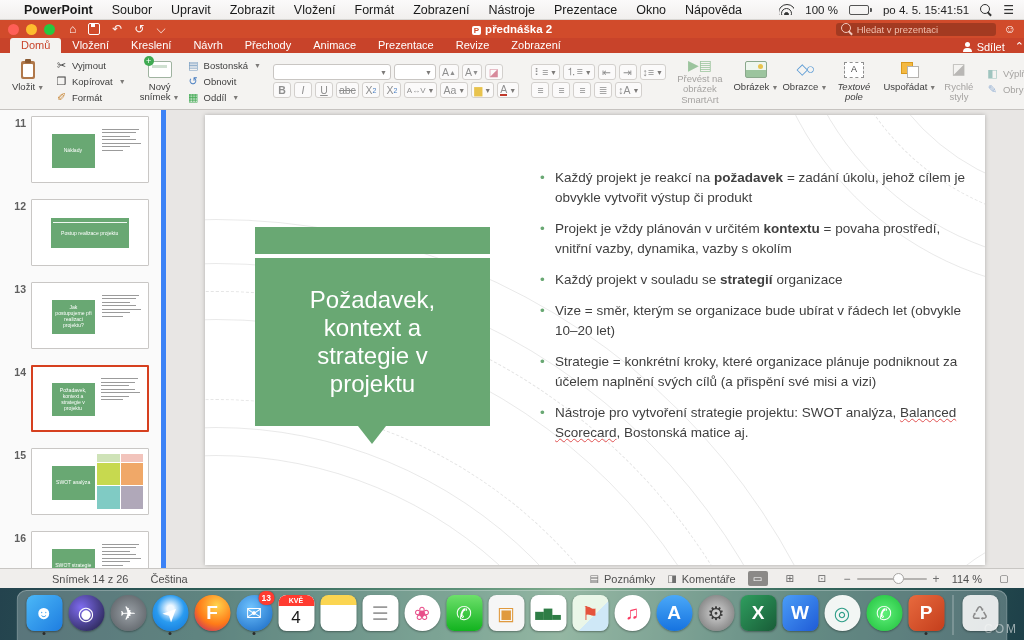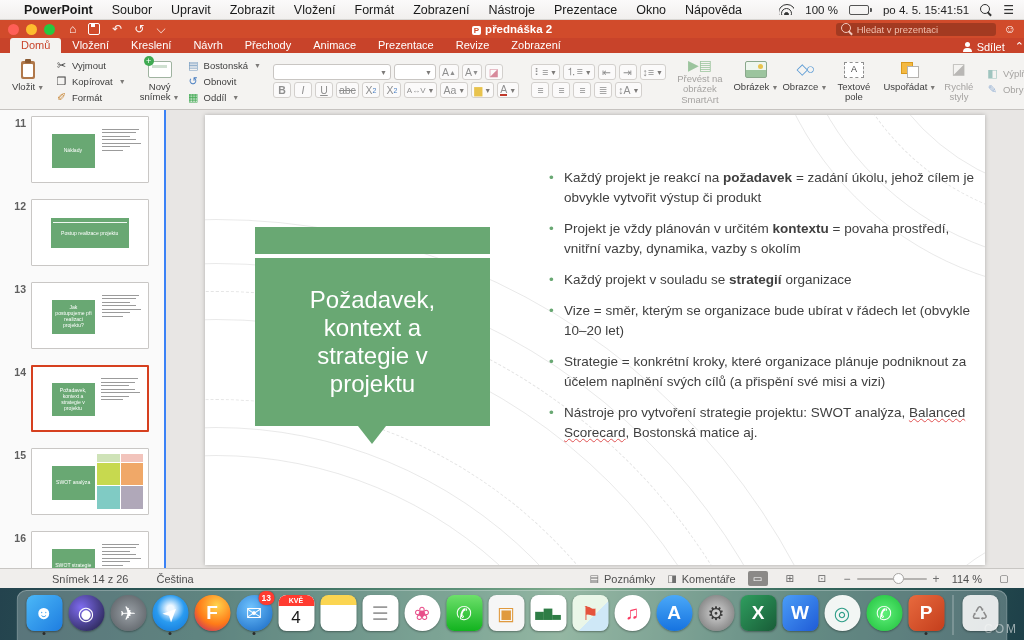--- a/index.html
+++ b/index.html
@@ -82,21 +82,21 @@
   .combo .caret{margin:0;}
   .fontrow{display:flex;align-items:center;gap:3px;}
   .tg{border:1px solid #d3d0cd;background:#fbfafa;color:#8f8f8f;height:16px;min-width:18px;font-size:10.5px;display:flex;align-items:center;justify-content:center;border-radius:3px;padding:0 2px;box-sizing:border-box;cursor:default;}
   .tg sup,.tg sub{font-size:7px;}
   .tg .hl{color:#e8c34d;}
   .tg .fc{border-bottom:2px solid #c0392b;line-height:10px;}
   .grp-label2{white-space:normal;width:72px;}
 
   
   .main{position:absolute;top:110px;left:0;width:100%;height:458px;display:flex;}
-  .thumbs{width:166px;background:#fafafa;border-right:2px solid #3b82f6;box-sizing:border-box;padding:6px 0 0 0;overflow:hidden;}
+  .thumbs{width:166px;background:#fafafa;border-right:5px solid #3b82f6;box-sizing:border-box;padding:6px 0 0 0;overflow:hidden;}
   .thumb-row{display:flex;gap:5px;margin:0 0 16px 8px;}
   .tnum{width:18px;text-align:right;font-size:10.5px;color:#5f5f5f;font-weight:bold;padding-top:1px;}
   .thumb{width:118px;height:67px;background:#fff;border:1px solid #c9c7c5;border-radius:1px;position:relative;overflow:hidden;box-sizing:border-box;cursor:default;flex:none;}
   .thumb.selected{border:2px solid #d6401f;}
   .tgreen{position:absolute;background:#69a873;color:#fff;display:flex;align-items:center;justify-content:center;text-align:center;}
   .tgreen span{font-size:6px;line-height:1.15;display:block;transform:scale(.85);}
   .tgreen.pos-left{left:17%;top:26%;width:37%;height:52%;}
   .tgreen.pos-center{left:16%;top:28%;width:68%;height:46%;}
   .tgreen.pos-center::before{content:"";position:absolute;top:4px;left:2px;right:2px;height:1px;background:#fff;opacity:.9;}
   .tlines{position:absolute;left:60%;top:18%;width:34%;display:flex;flex-direction:column;gap:2.5px;}
@@ -109,30 +109,30 @@
 
   
   .canvas{flex:1;position:relative;}
   .slide{position:absolute;left:39px;top:5px;width:780px;height:450px;background:#fff;box-shadow:0 0 4px rgba(0,0,0,.25);overflow:hidden;}
   .arc{position:absolute;border-radius:50%;border:1px solid rgba(120,120,120,.16);}
   .arc.d{border-style:dashed;border-color:rgba(120,120,120,.20);}
   .green-bar{position:absolute;left:50px;top:112px;width:235px;height:27px;background:#69a873;}
   .green-main{position:absolute;left:50px;top:143px;width:235px;height:168px;background:#69a873;display:flex;align-items:center;justify-content:center;}
   .green-tail{position:absolute;left:153px;top:311px;width:0;height:0;border-left:14px solid transparent;border-right:14px solid transparent;border-top:18px solid #69a873;}
   .slide-title{color:#fff;font-size:24px;line-height:28px;text-align:center;width:190px;font-weight:normal;}
-  .bullets{position:absolute;left:342px;top:53px;width:428px;}
+  .bullets{position:absolute;left:333px;top:53px;width:428px;}
   .bullets li{list-style:none;position:relative;padding-left:17px;font-size:13.5px;line-height:20px;color:#3f3f3f;margin-bottom:11px;}
   .bullets li::before{content:"•";position:absolute;left:2px;color:#69a873;}
   .bullets ul{margin:0;padding:0;}
   .bullets b{font-weight:bold;}
   .spell{text-decoration:underline;text-decoration-style:wavy;text-decoration-color:#e05252;text-decoration-thickness:1px;}
 
   
   .statusbar{position:absolute;top:568px;left:0;width:100%;height:20px;background:#f0eeec;border-top:1px solid #c8c6c3;display:flex;align-items:center;font-size:11px;color:#4f4f4f;box-sizing:border-box;padding:0 10px;z-index:46;}
-  .sb-left{display:flex;gap:28px;padding-left:42px;}
+  .sb-left{display:flex;gap:22px;padding-left:42px;}
   .sb-right{margin-left:auto;display:flex;align-items:center;gap:12px;}
   .sb-item{display:flex;align-items:center;gap:5px;cursor:default;white-space:nowrap;}
   .sb-ic{font-size:10px;color:#6f6f6f;}
   .viewbtn{width:20px;height:15px;display:flex;align-items:center;justify-content:center;font-size:10px;color:#5c5c5c;border-radius:2px;cursor:default;}
   .viewbtn.active{background:#8b8987;color:#fff;}
   .zoomslider{display:flex;align-items:center;gap:6px;}
   .zs-track{width:70px;height:2px;background:#b5b3b1;border-radius:1px;position:relative;}
   .zs-thumb{position:absolute;top:-5px;left:52%;width:11px;height:11px;border-radius:50%;background:#fdfdfd;border:1px solid #a7a5a3;box-sizing:border-box;}
   .zs-btn{font-size:12px;color:#6f6f6f;cursor:default;}
 
@@ -351,21 +351,21 @@
     <div class="bigbtn">
       <span class="bicon">
           <span class="i-shapes">◇○</span>
         </span>
       <span><span>Obrazce</span><span class="caret">▼</span></span>
     </div>
     <div class="bigbtn">
       <span class="bicon">
           <span class="i-textbox">A</span>
         </span>
-      <span class="grp-label2" style="width:44px;">Textové pole</span>
+      <span class="grp-label2" style="width:44px;font-style:italic;">Textové pole</span>
     </div>
     <div class="vsep"></div>
     <div class="bigbtn">
       <span class="bicon">
           <span class="i-arrange"></span>
         </span>
       <span><span>Uspořádat</span><span class="caret">▼</span></span>
     </div>
     <div class="bigbtn disabled">
       <span class="bicon">

